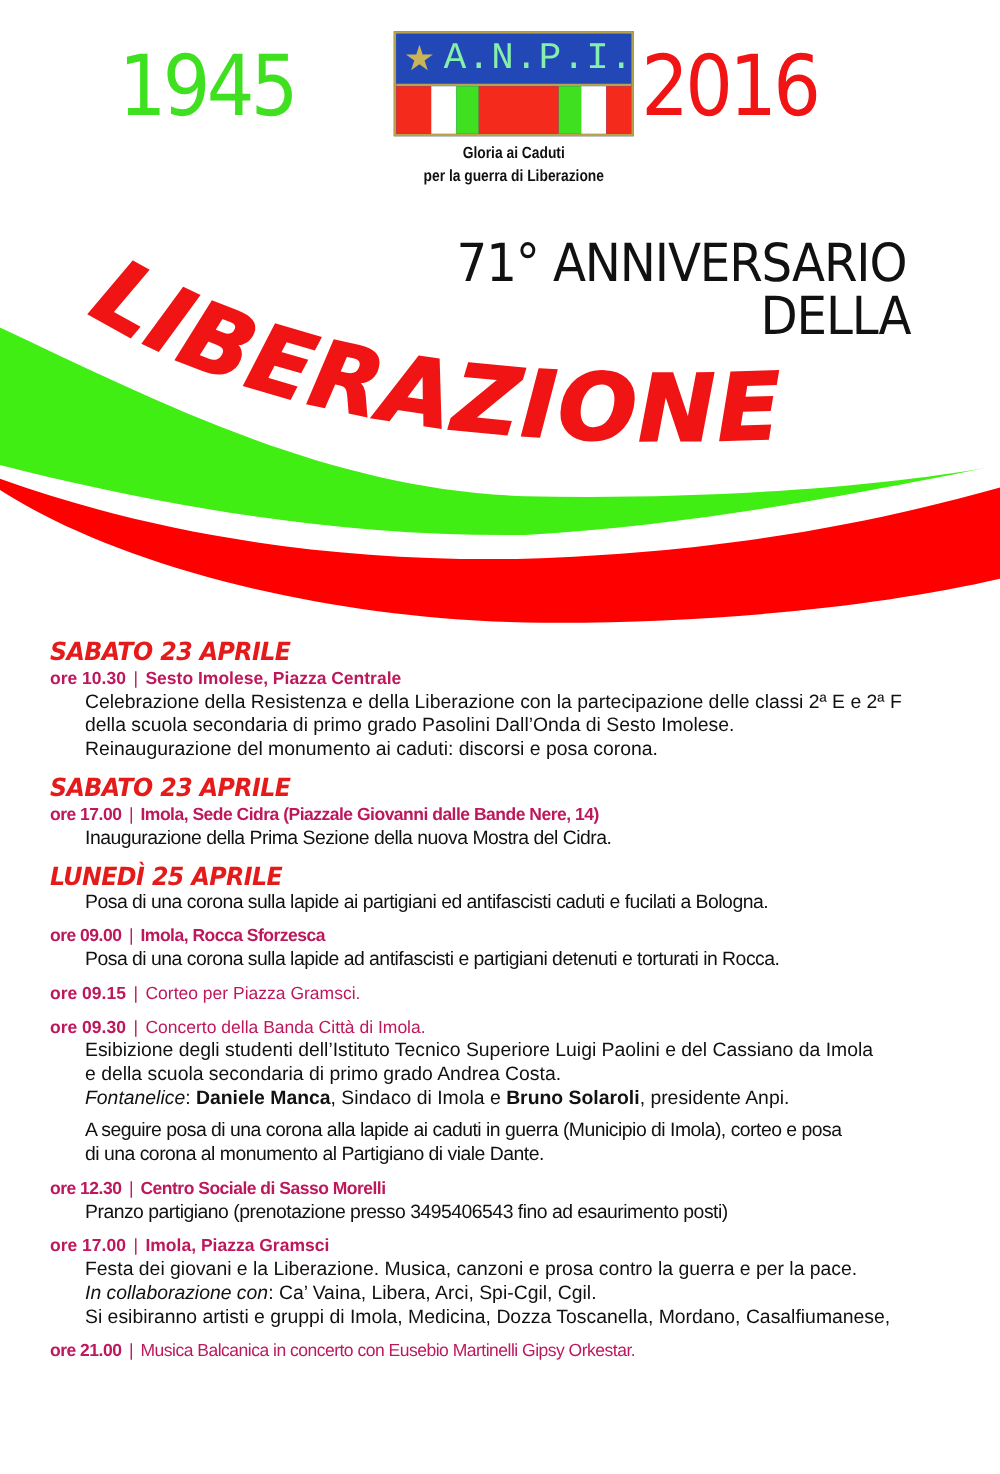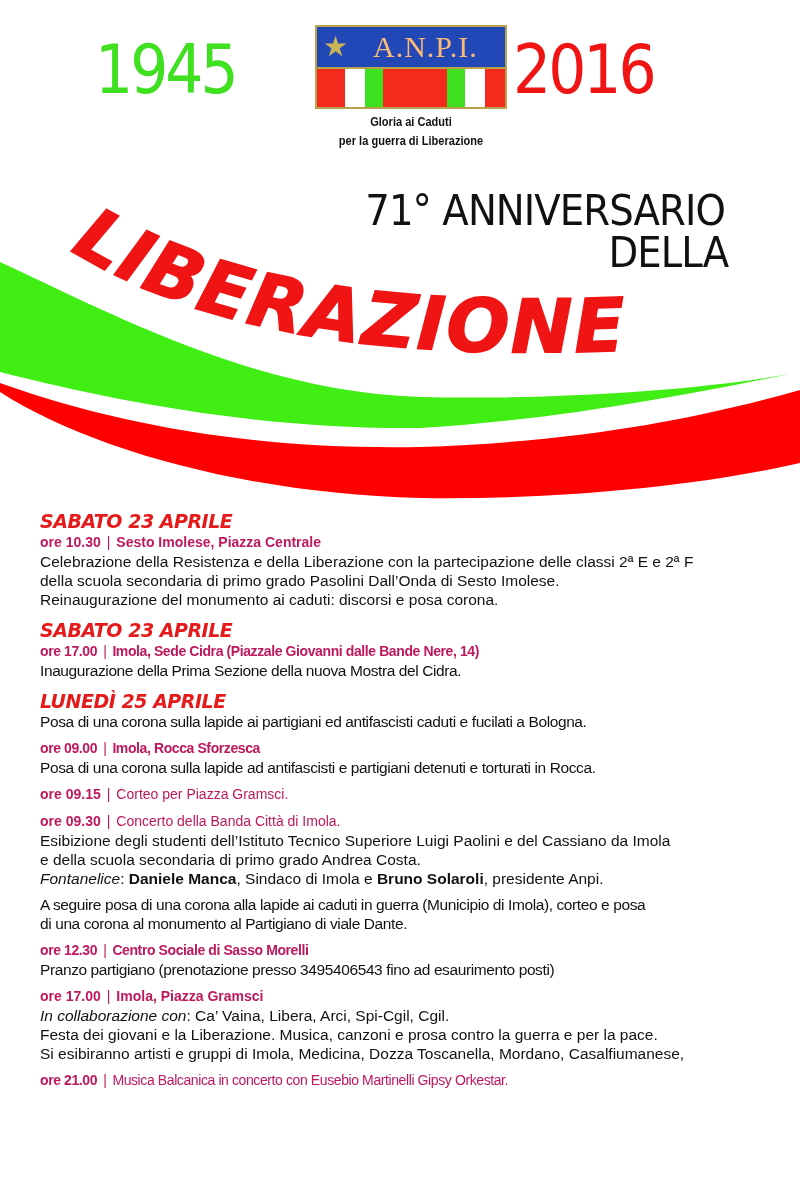--- a/index.html
+++ b/index.html
@@ -7,42 +7,42 @@
 
   
   .year { position: absolute; top: 36px; font-family: "DejaVu Sans", sans-serif; font-size: 60px; font-weight: normal; letter-spacing: -3px; line-height: 1; transform: scaleY(1.12); transform-origin: top left; }
   .year-left { left: 95px; color: #3ee020; }
   .year-right { left: 340px; color: #f01414; }
   .year-right { left: 513px; }
 
   .badge { position: absolute; left: 315px; top: 25px; width: 192px; height: 84px; border: 2px solid #b8a24a; box-sizing: border-box; background: #1f4bb7; }
   .badge-top { position: absolute; left: 0; top: 0; right: 0; height: 40px; background: #2248b8; border-bottom: 2px solid #b8a24a; }
   .badge-star { position: absolute; left: 6px; top: 3px; font-size: 28px; color: #c9b457; line-height: 34px; }
-  .badge-text { position: absolute; left: 56px; top: 3px; font-family: Liberation Serif, serif; font-size: 30px; color: #fdba74; letter-spacing: 1px; line-height: 34px; }
+  .badge-text { position: absolute; left: 38px; top: 3px; font-family: Liberation Mono, monospace; font-size: 30px; color: #86efac; letter-spacing: 1px; line-height: 34px; }
   .badge-stripes { position: absolute; left: 0; right: 0; top: 42px; bottom: 0; display: flex; }
   .stripe { height: 100%; }
 
   .motto { position: absolute; left: 300px; width: 222px; text-align: center; font-family: "Liberation Sans", sans-serif; font-weight: bold; font-size: 13px; line-height: 19px; color: #111; transform: scaleX(0.85); transform-origin: center; }
   .motto-1 { top: 112px; }
   .motto-2 { top: 131px; }
 
   .anniv { position: absolute; right: 75px; top: 190px; font-family: "DejaVu Sans", sans-serif; font-size: 42px; line-height: 42px; letter-spacing: -1px; color: #111; transform: scaleX(0.92); transform-origin: right; }
   .della { position: absolute; right: 72px; top: 232px; font-family: "DejaVu Sans", sans-serif; font-size: 42px; line-height: 42px; letter-spacing: -1px; color: #111; transform: scaleX(0.92); transform-origin: right; }
 
   .swoosh { position: absolute; left: 0; top: 0; width: 800px; height: 520px; }
 
   .liberazione { position: absolute; left: 0; top: 0; width: 800px; height: 520px; pointer-events: none; }
 
   
   .program { position: absolute; left: 40px; top: 510px; width: 740px; }
   .day { font-family: "DejaVu Sans", sans-serif; font-weight: bold; font-style: italic; color: #e51b1b; font-size: 20px; line-height: 22px; letter-spacing: -0.5px; transform: scaleX(0.95); transform-origin: left; }
   .event-head { font-weight: bold; font-size: 14px; line-height: 20px; color: #be185d; }
   .event-head .sep { font-weight: normal; margin: 0 6px; }
   .event-head .place-light { font-weight: normal; }
-  .line { font-size: 15.5px; line-height: 19px; color: #111; white-space: nowrap; }
+  .line { font-size: 15.5px; line-height: 19px; color: #111; white-space: nowrap; margin-left: 28px; }
   .gap-s { height: 7px; }
   .gap-m { height: 10px; }
   .cond { letter-spacing: -0.4px; }
 </style>
 </head>
 <body>
 
 <svg class="swoosh" viewBox="0 0 800 520" preserveAspectRatio="none">
   <path fill="#40ee14" d="M0,262 C120,318 260,392 420,397 C560,400 700,390 790,374 C700,392 560,420 420,428 C260,430 110,400 0,372 Z"></path>
   <path fill="#ff0000" d="M0,383 C120,426 260,450 420,447 C580,442 700,418 800,390 L800,463 C700,486 560,500 420,498 C250,494 90,450 0,392 Z"></path>
@@ -134,23 +134,23 @@
 
   <div class="event-head cond">
     <span>ore 12.30</span><span class="sep">|</span><span>Centro Sociale di Sasso Morelli</span>
   </div>
   <div class="line cond">Pranzo partigiano (prenotazione presso 3495406543 fino ad esaurimento posti)</div>
   <div class="gap-s"></div>
 
   <div class="event-head">
     <span>ore 17.00</span><span class="sep">|</span><span>Imola, Piazza Gramsci</span>
   </div>
+  <div class="line">Festa dei giovani e la Liberazione. Musica, canzoni e prosa contro la guerra e per la pace.</div>
   <div class="line">
     <i>In collaborazione con</i><span>: Ca’ Vaina, Libera, Arci, Spi-Cgil, Cgil.</span>
   </div>
-  <div class="line">Festa dei giovani e la Liberazione. Musica, canzoni e prosa contro la guerra e per la pace.</div>
   <div class="line">Si esibiranno artisti e gruppi di Imola, Medicina, Dozza Toscanella, Mordano, Casalfiumanese,</div>
   <div class="gap-s"></div>
 
   <div class="event-head cond">
     <span>ore 21.00</span><span class="sep">|</span><span class="place-light">Musica Balcanica in concerto con Eusebio Martinelli Gipsy Orkestar.</span>
   </div>
 </div>
 
 </body></html>

